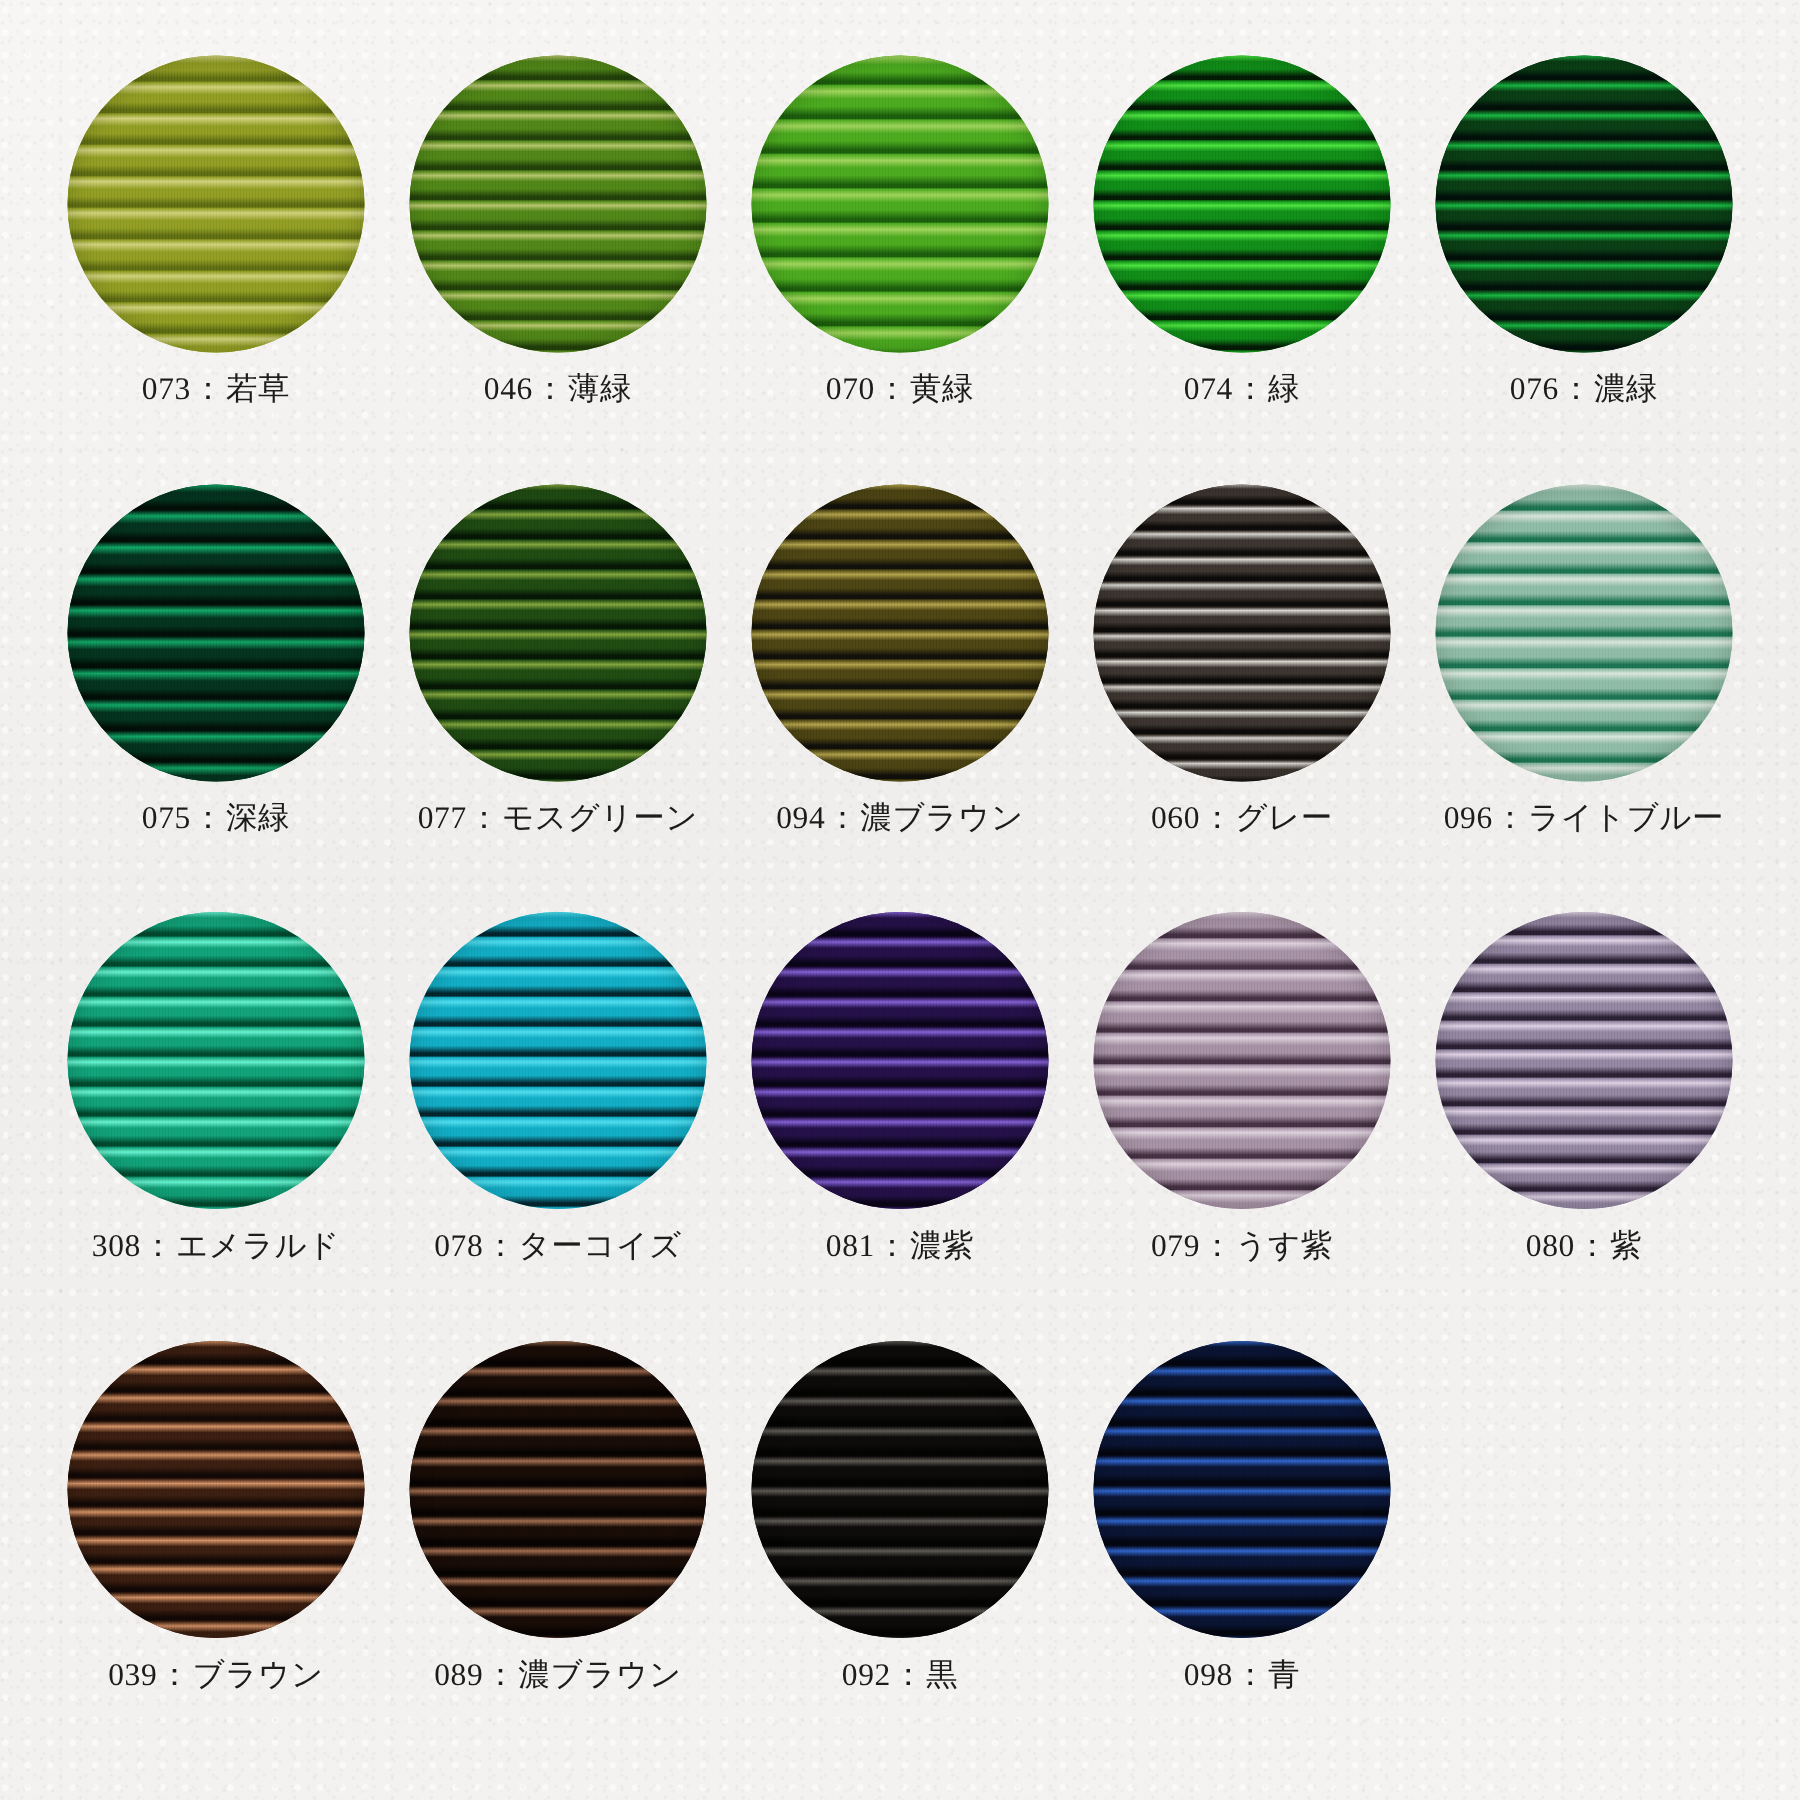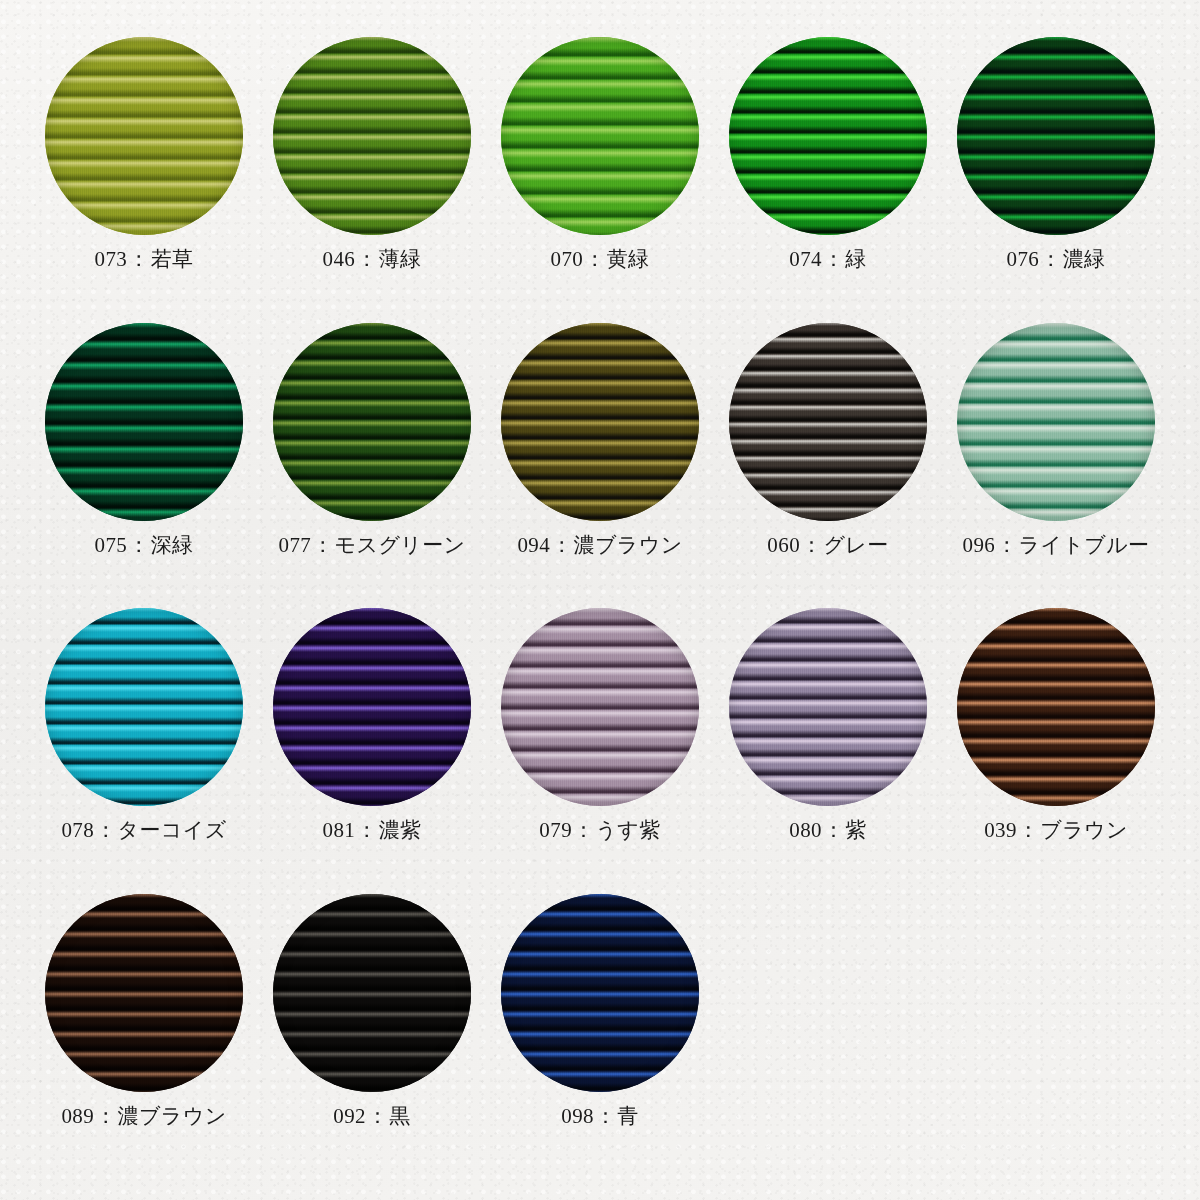--- a/index.html
+++ b/index.html
@@ -208,20 +208,30 @@
         <div class="swatch-disc" style="background-color: rgb(141, 186, 164);">
           <div class="ribs" style="background-image: repeating-linear-gradient(rgb(29, 115, 81) 0px, rgb(29, 115, 81) 2px, rgb(141, 186, 164) 3px, rgb(216, 229, 218) 6px, rgb(141, 186, 164) 11px, rgb(141, 186, 164) 16px, rgb(29, 115, 81) 21px);"></div>
           <div class="grain"></div>
           <div class="vignette"></div>
         </div>
       </div>
       <div class="swatch-label"><span class="code">096</span><span class="sep">：</span><span class="cname">ライトブルー</span></div>
     </div>
     <div class="swatch-cell">
       <div class="swatch-disc-wrap">
+        <div class="swatch-disc" style="background-color: rgb(17, 160, 119);">
+          <div class="ribs" style="background-image: repeating-linear-gradient(rgb(1, 74, 47) 0px, rgb(1, 74, 47) 2px, rgb(17, 160, 119) 3px, rgb(104, 242, 207) 6px, rgb(17, 160, 119) 10px, rgb(17, 160, 119) 15px, rgb(1, 74, 47) 20px);"></div>
+          <div class="grain"></div>
+          <div class="vignette"></div>
+        </div>
+      </div>
+      <div class="swatch-label"><span class="code">308</span><span class="sep">：</span><span class="cname">エメラルド</span></div>
+    </div>
+    <div class="swatch-cell">
+      <div class="swatch-disc-wrap">
         <div class="swatch-disc" style="background-color: rgb(18, 172, 196);">
           <div class="ribs" style="background-image: repeating-linear-gradient(rgb(3, 38, 47) 0px, rgb(3, 38, 47) 2px, rgb(18, 172, 196) 3px, rgb(79, 220, 238) 6px, rgb(18, 172, 196) 10px, rgb(18, 172, 196) 15px, rgb(3, 38, 47) 20px);"></div>
           <div class="grain"></div>
           <div class="vignette"></div>
         </div>
       </div>
       <div class="swatch-label"><span class="code">078</span><span class="sep">：</span><span class="cname">ターコイズ</span></div>
     </div>
     <div class="swatch-cell">
       <div class="swatch-disc-wrap">

